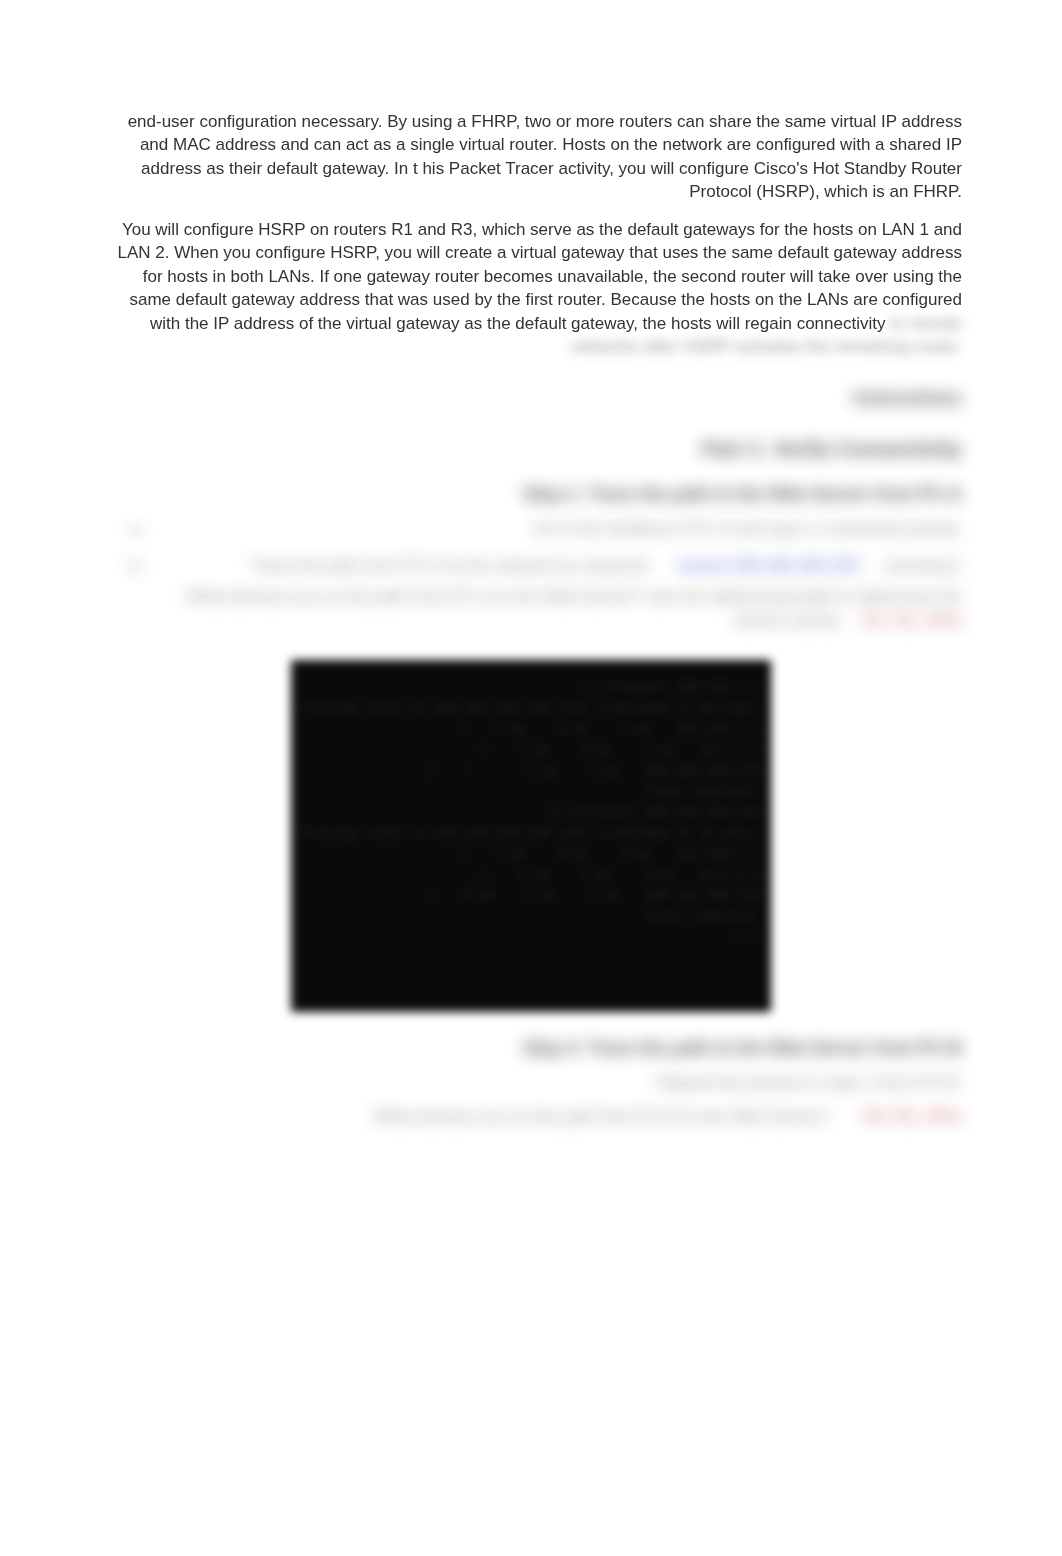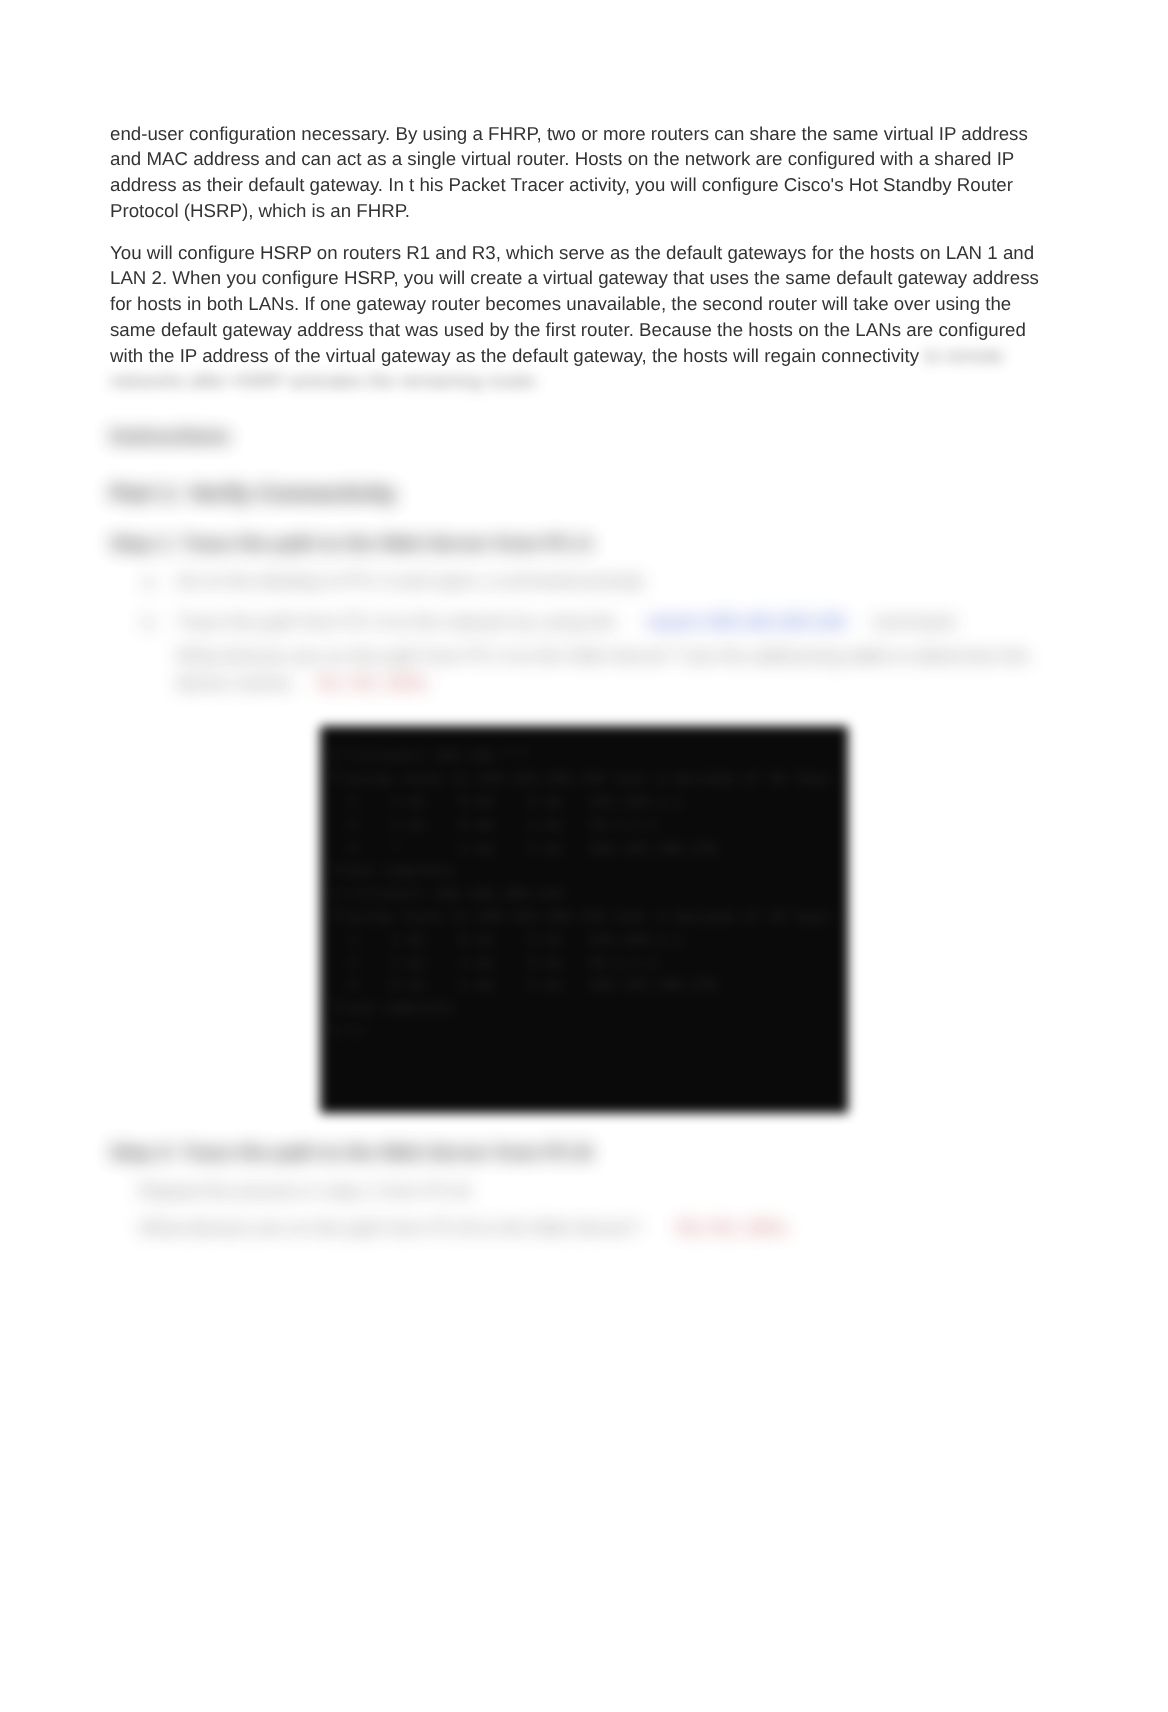--- a/index.html
+++ b/index.html
@@ -1,18 +1,19 @@
 <!DOCTYPE html>
 <html><head>
   <meta charset="utf-8">
   <style>
     * {
       margin: 0;
       padding: 0;
       box-sizing: border-box;
+      text-align: right;
     }
     body {
       font-family: Arial, Helvetica, sans-serif;
       background: #ffffff;
       width: 1062px;
       height: 1556px;
       position: relative;
       color: #333333;
       font-size: 17px;
       line-height: 1.38;

